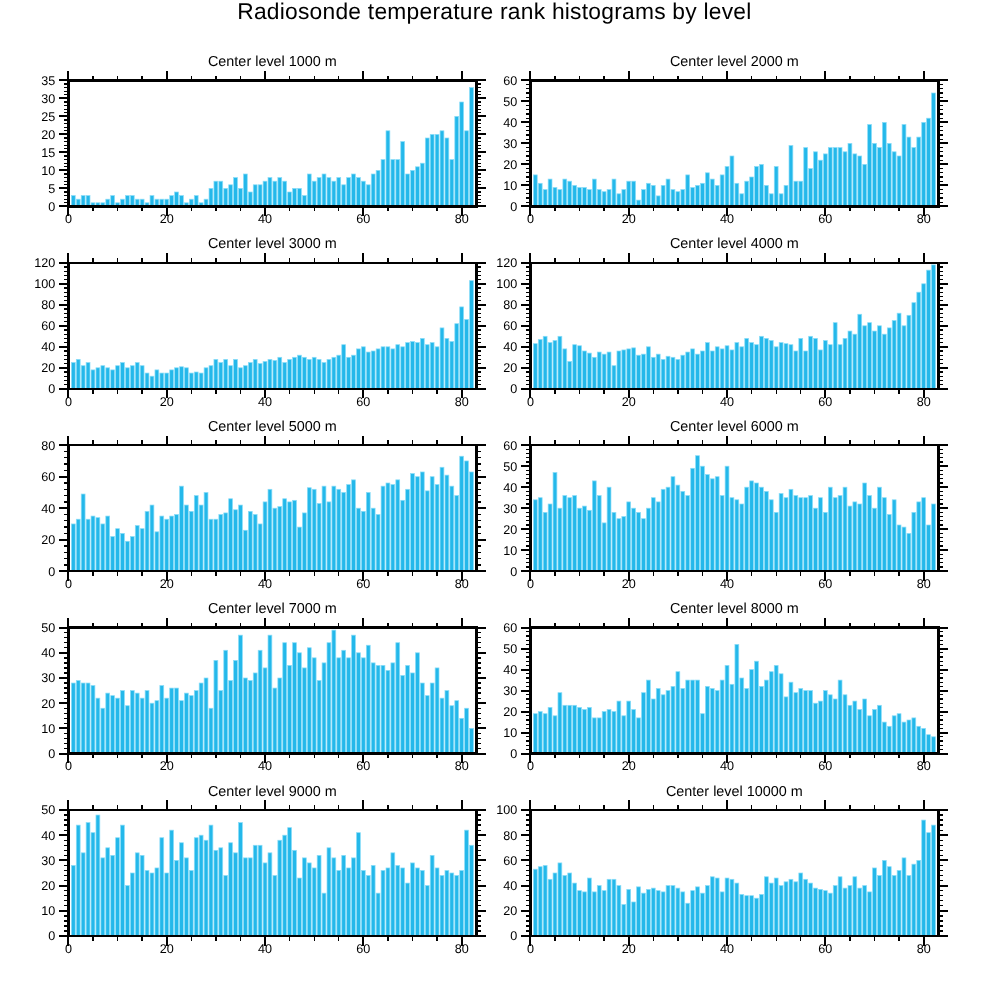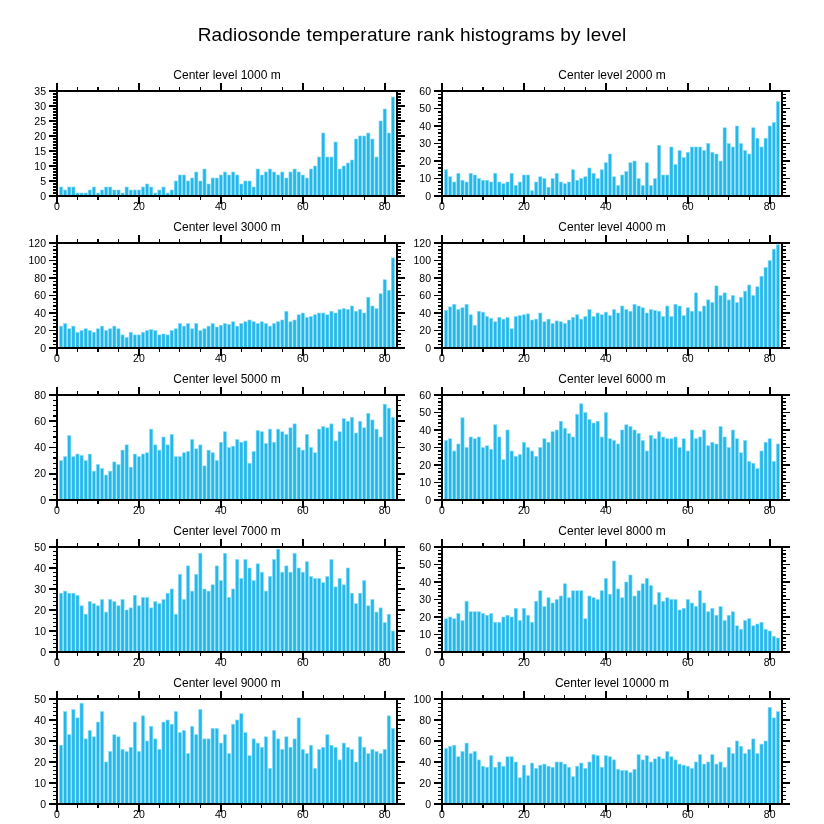--- a/index.html
+++ b/index.html
@@ -1,18 +1,18 @@
 <!DOCTYPE html>
 <html><head>
 <meta charset="utf-8">
 <style>
   html,body{margin:0;padding:0;background:#ffffff;}
   .page{position:relative;width:824px;height:824px;background:#ffffff;
         font-family:"Liberation Sans",sans-serif;color:#000;overflow:hidden;}
-  .main-title{height:40px;padding-top:24px;text-align:center;font-size:19px;
+  .main-title{height:40px;padding-top:0;text-align:center;font-size:19px;
               letter-spacing:0.2px;color:#000;}
   .grid{display:grid;grid-template-columns:412px 412px;grid-auto-rows:152px;
         column-gap:0;row-gap:0;}
   figure.panel{margin:0;padding:0;width:412px;height:152px;}
   svg{display:block;}
 </style>
 </head>
 <body>
 
 <div class="page">

